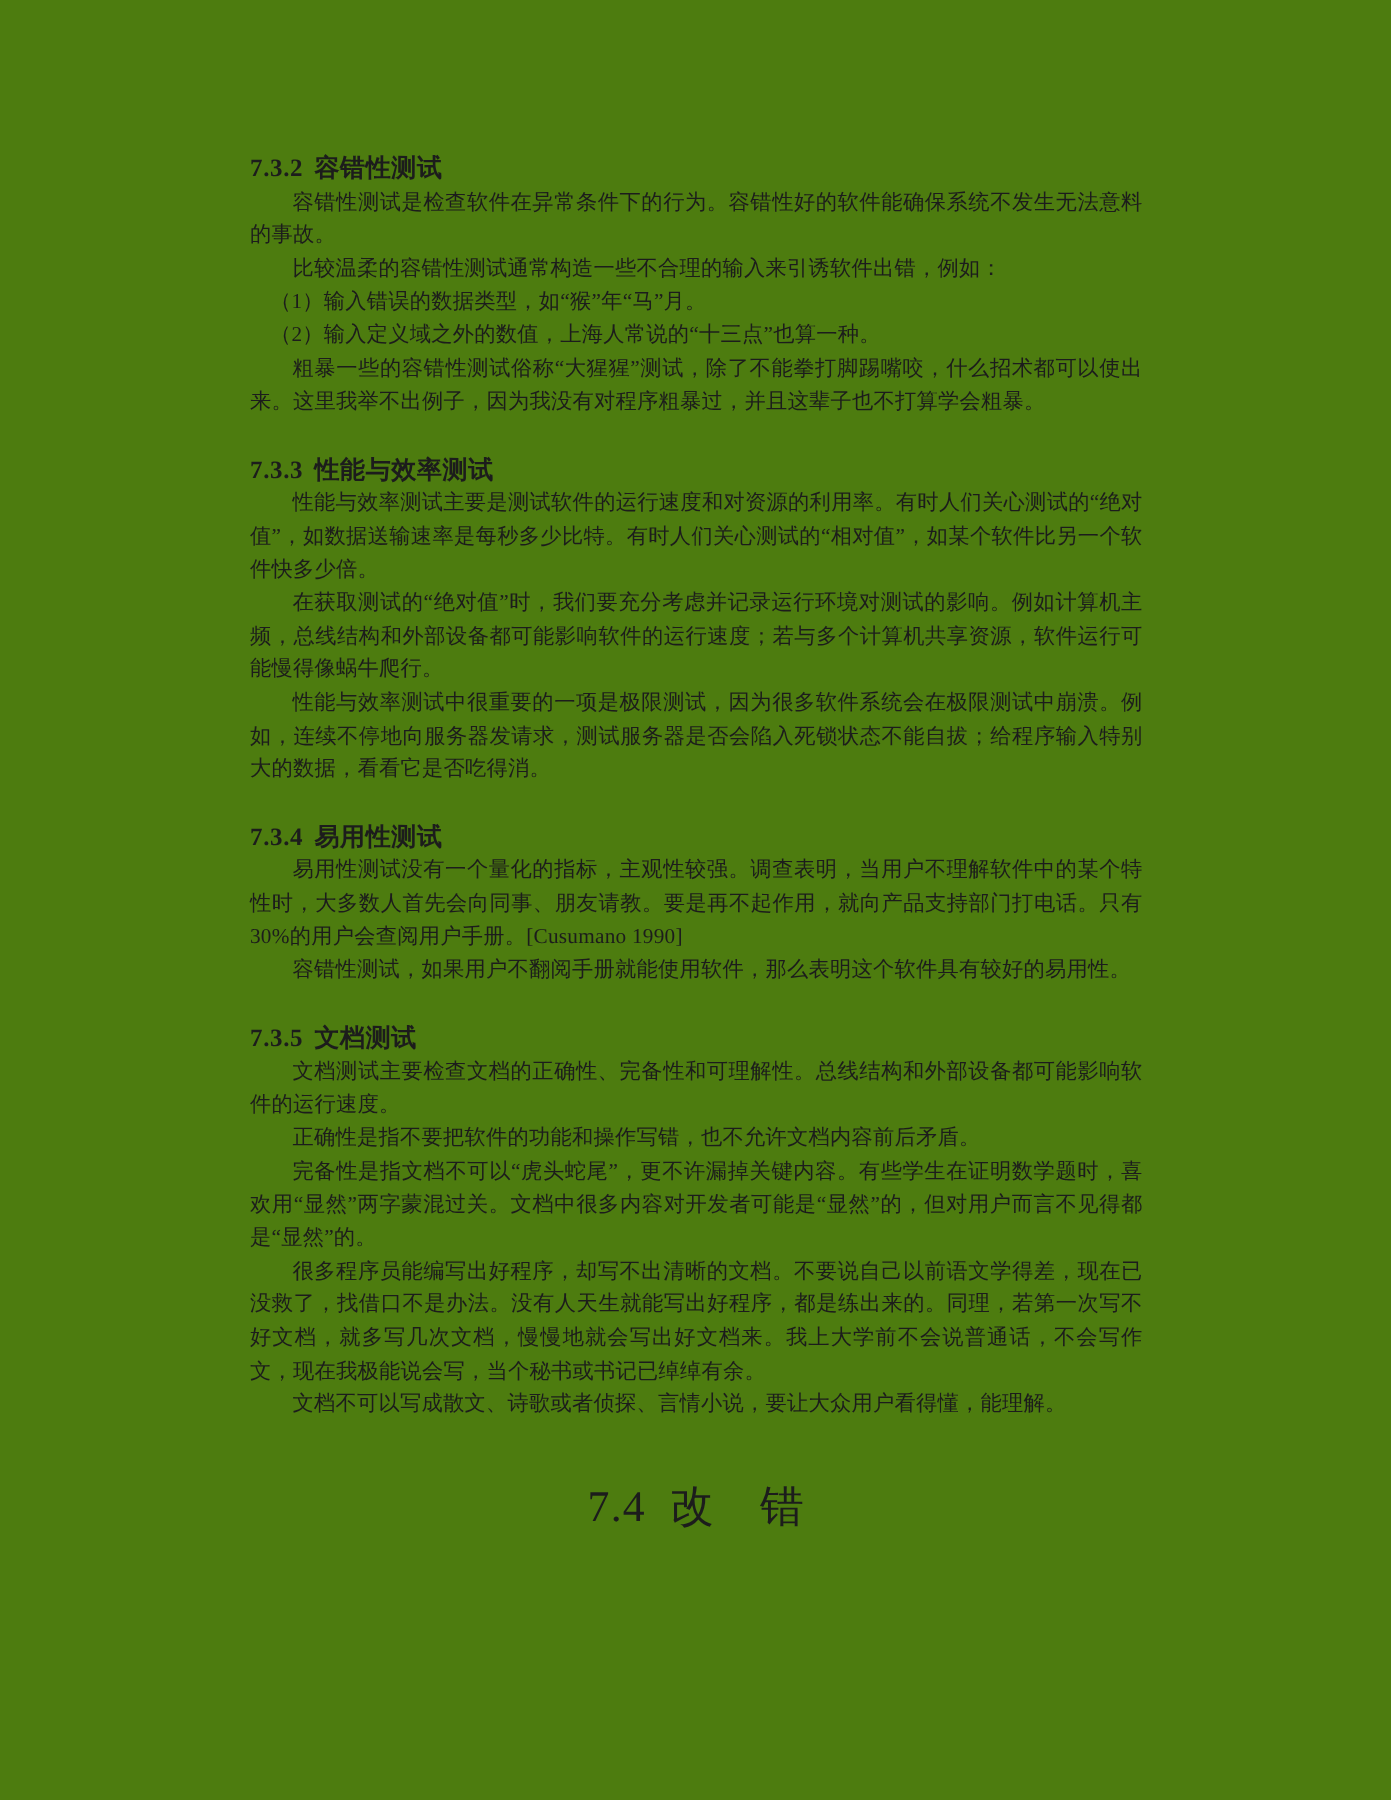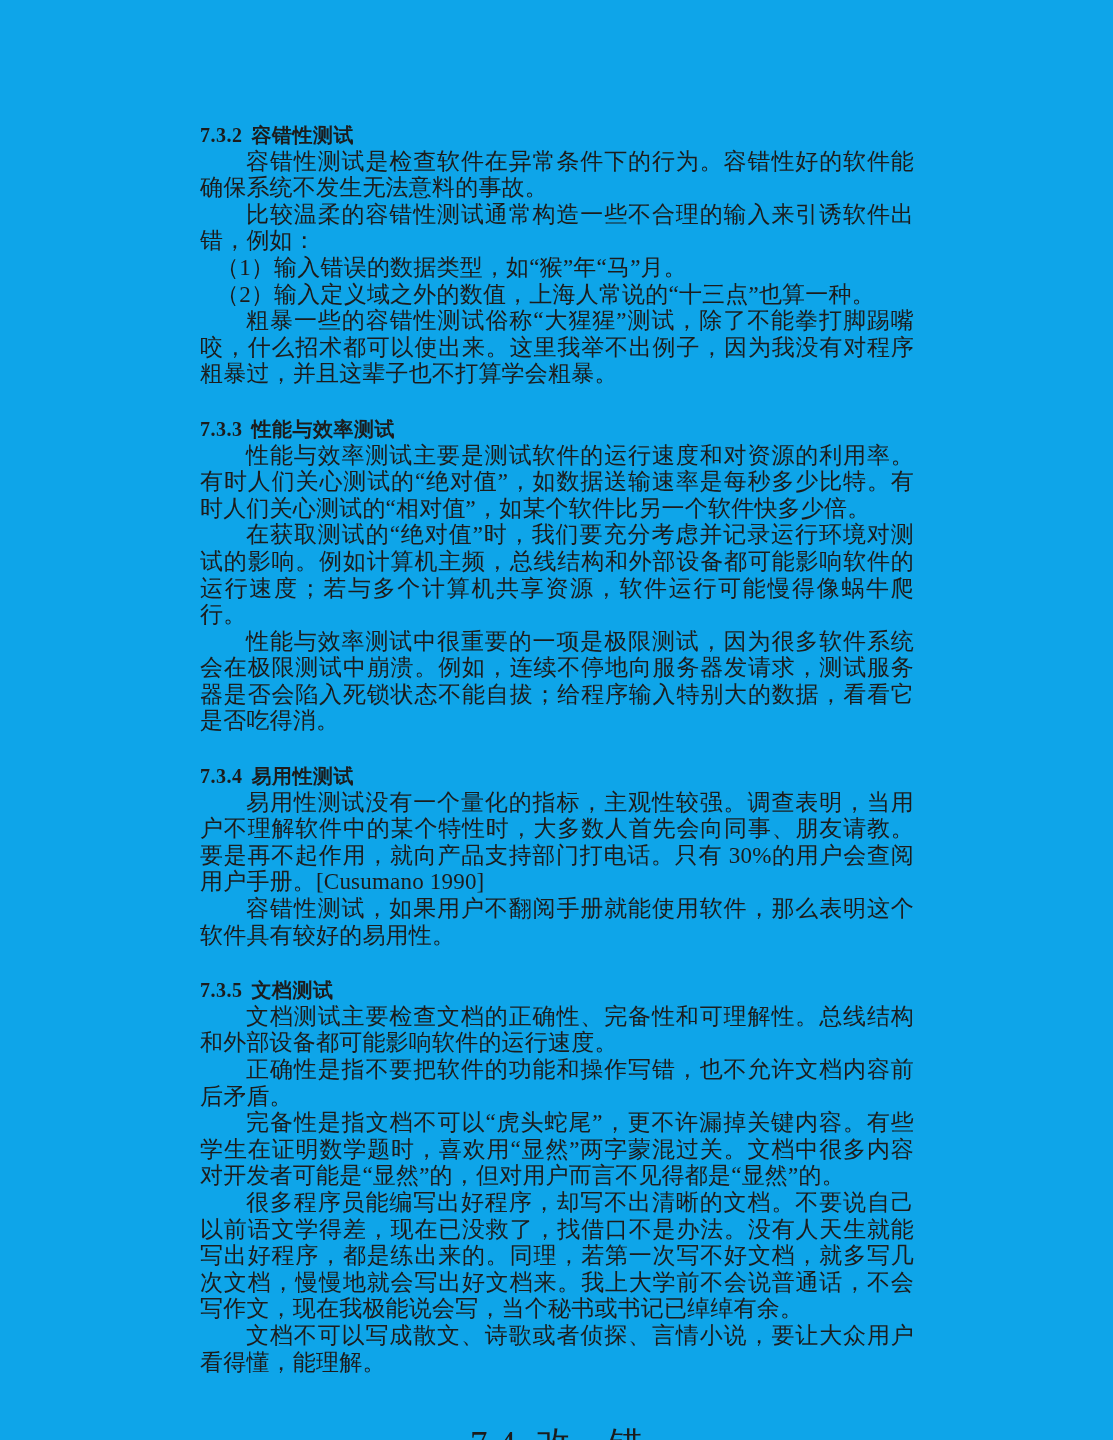--- a/index.html
+++ b/index.html
@@ -2,21 +2,21 @@
 <html lang="zh"><head>
 <meta charset="utf-8">
 <style>
   html, body { margin: 0; padding: 0; }
   body { background: #e8e8e8; }
   .page {
     position: relative;
     width: 1113px;
     height: 1440px;
     margin: 0 auto;
-    background: #0ea5e9;
+    background: #4d7c0f;
     color: #1c1c1c;
     overflow: hidden;
     font-family: "Liberation Serif", "DejaVu Serif", serif;
   }
   .content {
     position: absolute;
     left: 200px;
     top: 122px;
     width: 714px;
   }
@@ -25,21 +25,21 @@
   h3.sec-heading {
     font-size: 20px;
     font-weight: bold;
     line-height: 26.6px;
     margin: 28px 0 0 0;
     letter-spacing: 0.5px;
   }
   .section:first-child h3.sec-heading { margin-top: 0; }
   .sec-num { margin-right: 0.45em; }
   p.para {
-    font-size: 23px;
+    font-size: 17px;
     line-height: 26.6px;
     margin: 0;
     text-align: justify;
     text-indent: 2em;
     letter-spacing: 0.2px;
   }
   p.para.flush { text-indent: 0; margin-left: 16px; }
   h2.chapter-heading {
     margin: 52px 0 0 0;
     font-size: 35px;

